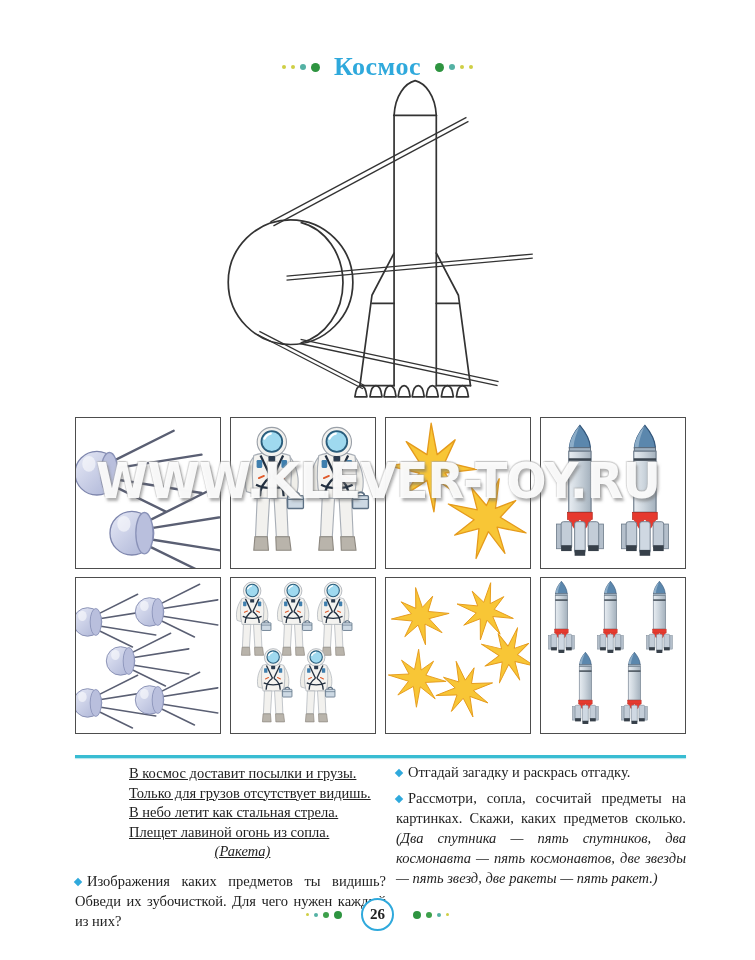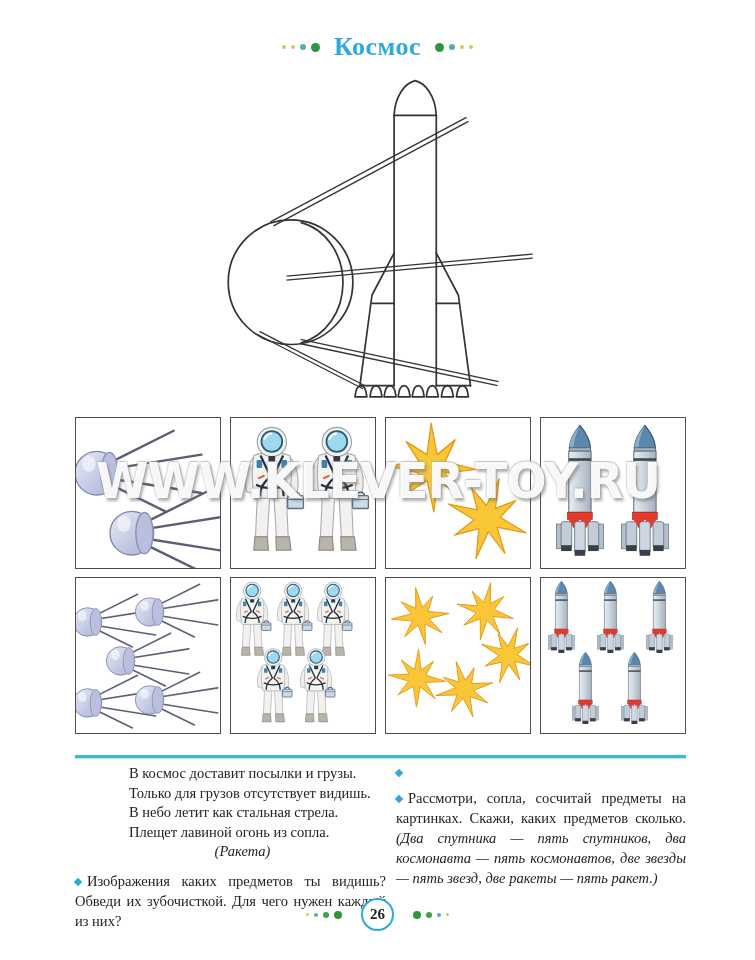--- a/index.html
+++ b/index.html
@@ -1,20 +1,20 @@
 <!DOCTYPE html>
 <html style="--accent-cyan: #2fa9dc; --divider-teal: #38bcd2; --dot-yellow: #cfcf45; --dot-teal: #54b1a4; --dot-green: #3da04b; --dot-green-dark: #2e9440; --star-yellow: #f8c636; --star-edge: #e59b1c; --rocket-red: #e6392e; --line-art: #333333;"><head>
 <meta charset="utf-8">
 <style>
   html,body{margin:0;padding:0;background:#e8e8e8;}
   .page{position:relative;width:755px;height:960px;background:#ffffff;margin:0 auto;overflow:hidden;
         font-family:"Liberation Serif","DejaVu Serif",serif;color:#222;}
 
   
-  .header{position:absolute;left:0;top:32px;width:100%;display:flex;justify-content:center;align-items:center;gap:14px;text-align:right;}
+  .header{position:absolute;left:0;top:52px;width:100%;display:flex;justify-content:center;align-items:center;gap:14px;text-align:right;}
   .page-title{margin:0;font-size:26px;font-weight:bold;color:var(--accent-cyan);letter-spacing:.5px;}
   .dots{display:flex;align-items:center;gap:5px;}
   .dots.rev{flex-direction:row-reverse;}
   .dt{display:inline-block;border-radius:50%;}
   .dt.y{background:var(--dot-yellow);}
   .dt.t{background:var(--dot-teal);}
   .dt.g{background:var(--dot-green);}
   .dt.gd{background:var(--dot-green-dark);}
   .s1{width:4px;height:4px;} .s2{width:4px;height:4px;} .s3{width:6px;height:6px;} .s4{width:9px;height:9px;}
   .footer .s1{width:3px;height:3px;} .footer .s2{width:4px;height:4px;} .footer .s3{width:6px;height:6px;} .footer .s4{width:8px;height:8px;}
@@ -36,21 +36,21 @@
              text-shadow:2px 3px 3px rgba(110,110,110,.55), -1px -1px 1px rgba(170,170,170,.45), 1px -1px 1px rgba(170,170,170,.45);
              pointer-events:none;white-space:nowrap;}
 
   
   .divider{position:absolute;left:75px;top:755px;width:611px;height:3px;background:var(--divider-teal);
            box-shadow:0 1px 1px rgba(60,190,210,.4);}
   .col{position:absolute;font-size:14.5px;line-height:19.5px;}
   .col-left{left:75px;top:762px;width:311px;}
   .col-right{left:396px;top:760px;width:290px;}
   .riddle{margin:2px 0 0 54px;}
-  .riddle div{white-space:nowrap;}
+  .riddle div{white-space:nowrap;text-decoration:underline;}
   .answer{text-align:center;padding-right:30px;font-style:italic;}
   .task{margin:9px 0 0 0;text-align:justify;line-height:20px;}
   .col-right .task{margin-top:6px;}
   .col-right .task:first-child{margin-top:2px;}
   .task i{}
   .bullet{display:inline-block;width:6px;height:6px;background:var(--accent-cyan);
           transform:rotate(45deg);margin:0 6px 1px 0;vertical-align:middle;}
 
   
   .footer{position:absolute;left:0;top:898px;width:100%;display:flex;justify-content:center;align-items:center;gap:19px;}
@@ -237,21 +237,21 @@
       <div>Плещет лавиной огонь из сопла.</div>
       <div class="answer">(Ракета)</div>
     </div>
     <p class="task">
       <span class="bullet"></span><span>Изображения каких предметов ты видишь? Обведи их зубочисткой. Для чего нужен каждый из них?</span>
     </p>
   </div>
 
   <div class="col col-right">
     <p class="task">
-      <span class="bullet"></span>
+      <span class="bullet"></span><span>Отгадай загадку и раскрась отгадку.</span>
     </p>
     <p class="task">
       <span class="bullet"></span><span>Рассмотри, сопла, сосчитай предметы на картинках. Скажи, каких предметов сколько. </span><i>(Два спутника — пять спутников, два космонавта — пять космонавтов, две звезды — пять звезд, две ракеты — пять ракет.)</i>
     </p>
   </div>
 
   <div class="footer">
     <span class="dots">
       <i class="dt y s1"></i>
         <i class="dt t s2"></i>

